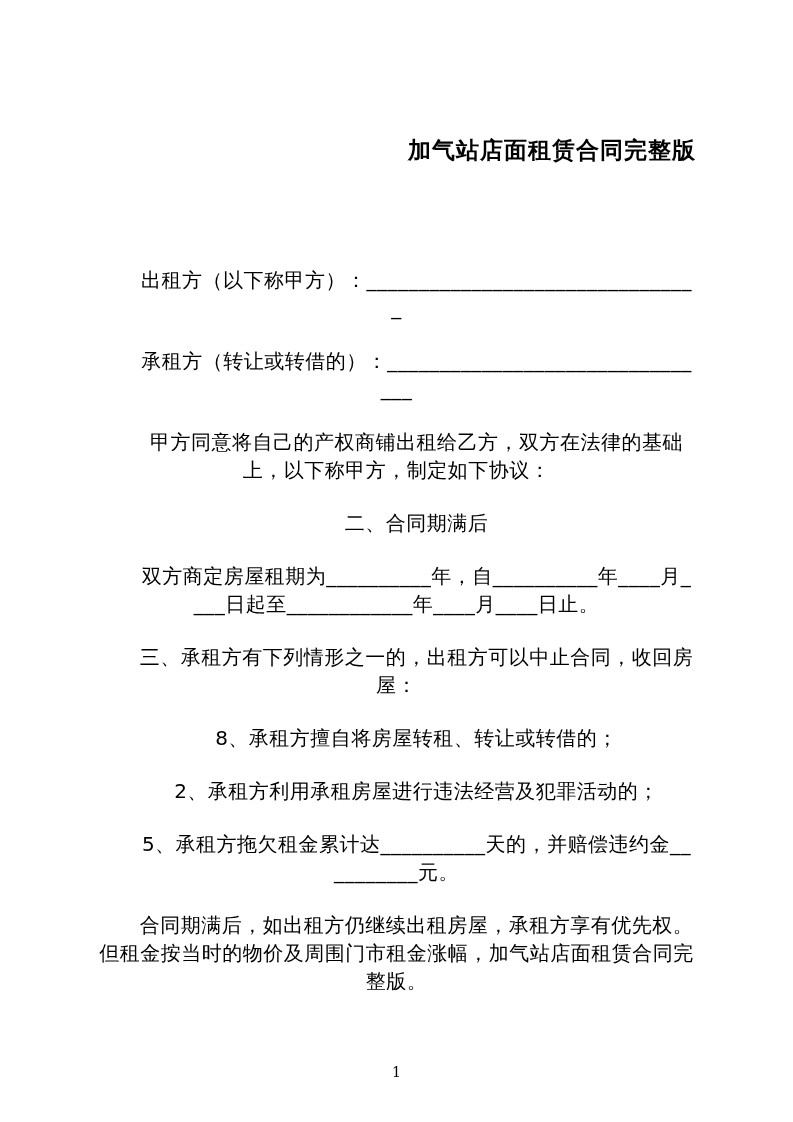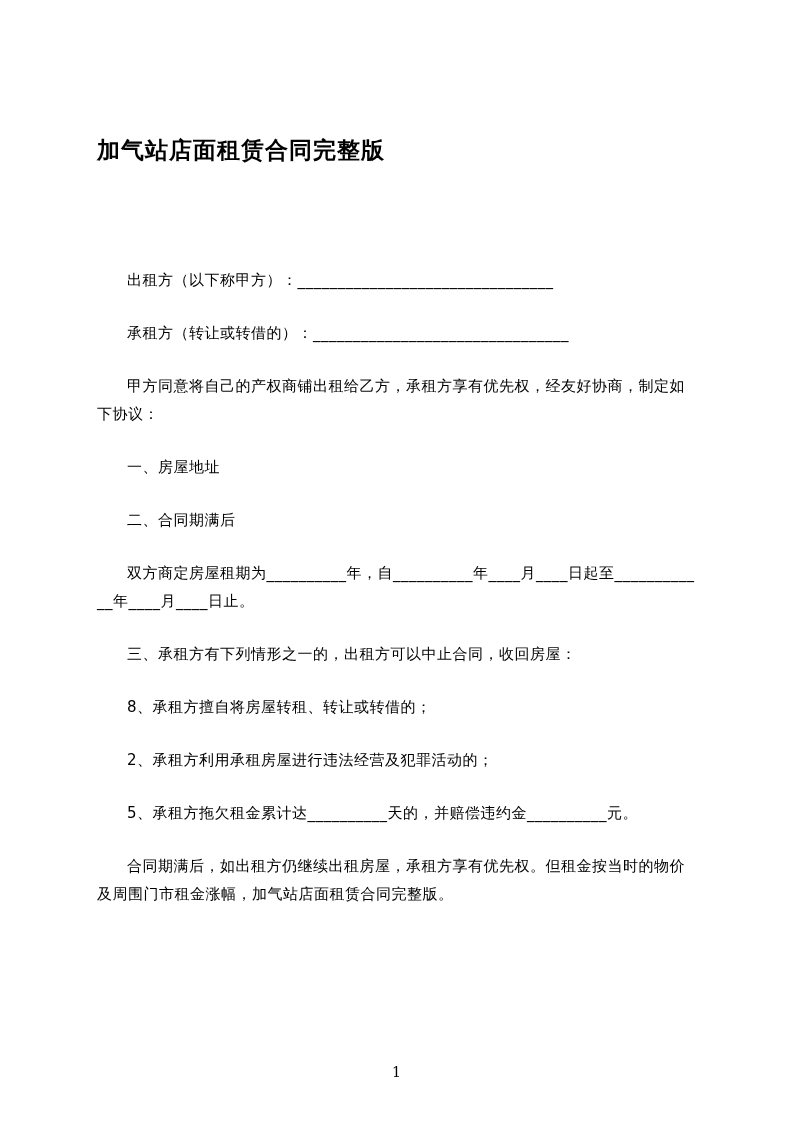--- a/index.html
+++ b/index.html
@@ -15,53 +15,53 @@
     background: #ffffff;
     color: #000000;
     font-family: "DejaVu Sans", "Liberation Sans", sans-serif;
     box-sizing: border-box;
     padding: 135px 97px 0 97px;
     overflow: hidden;
   }
   .doc-title {
     font-size: 23px;
     font-weight: bold;
-    text-align: left;
+    text-align: right;
     margin: 0 0 100px 0;
     letter-spacing: 1px;
   }
   .para {
-    font-size: 15px;
+    font-size: 20px;
     line-height: 28px;
     margin: 0 0 25px 0;
     text-indent: 2em;
     letter-spacing: 0.5px;
     word-break: break-all;
     font-weight: 500;
+    text-align: center;
   }
   .page-number {
     position: absolute;
     bottom: 42px;
     left: 0;
     right: 0;
     text-align: center;
     font-size: 14px;
     font-family: "DejaVu Serif", "Liberation Serif", serif;
   }
 </style>
 </head>
 <body>
 
 <div class="page">
   <h1 class="doc-title">加气站店面租赁合同完整版</h1>
 
   <p class="para">出租方（以下称甲方）：________________________________</p>
   <p class="para">承租方（转让或转借的）：________________________________</p>
-  <p class="para">甲方同意将自己的产权商铺出租给乙方，承租方享有优先权，经友好协商，制定如下协议：</p>
-  <p class="para">一、房屋地址</p>
+  <p class="para">甲方同意将自己的产权商铺出租给乙方，双方在法律的基础上，以下称甲方，制定如下协议：</p>
   <p class="para">二、合同期满后</p>
   <p class="para">双方商定房屋租期为__________年，自__________年____月____日起至____________年____月____日止。</p>
   <p class="para">三、承租方有下列情形之一的，出租方可以中止合同，收回房屋：</p>
   <p class="para">8、承租方擅自将房屋转租、转让或转借的；</p>
   <p class="para">2、承租方利用承租房屋进行违法经营及犯罪活动的；</p>
   <p class="para">5、承租方拖欠租金累计达__________天的，并赔偿违约金__________元。</p>
   <p class="para">合同期满后，如出租方仍继续出租房屋，承租方享有优先权。但租金按当时的物价及周围门市租金涨幅，加气站店面租赁合同完整版。</p>
 
   <div class="page-number">1</div>
 </div>

